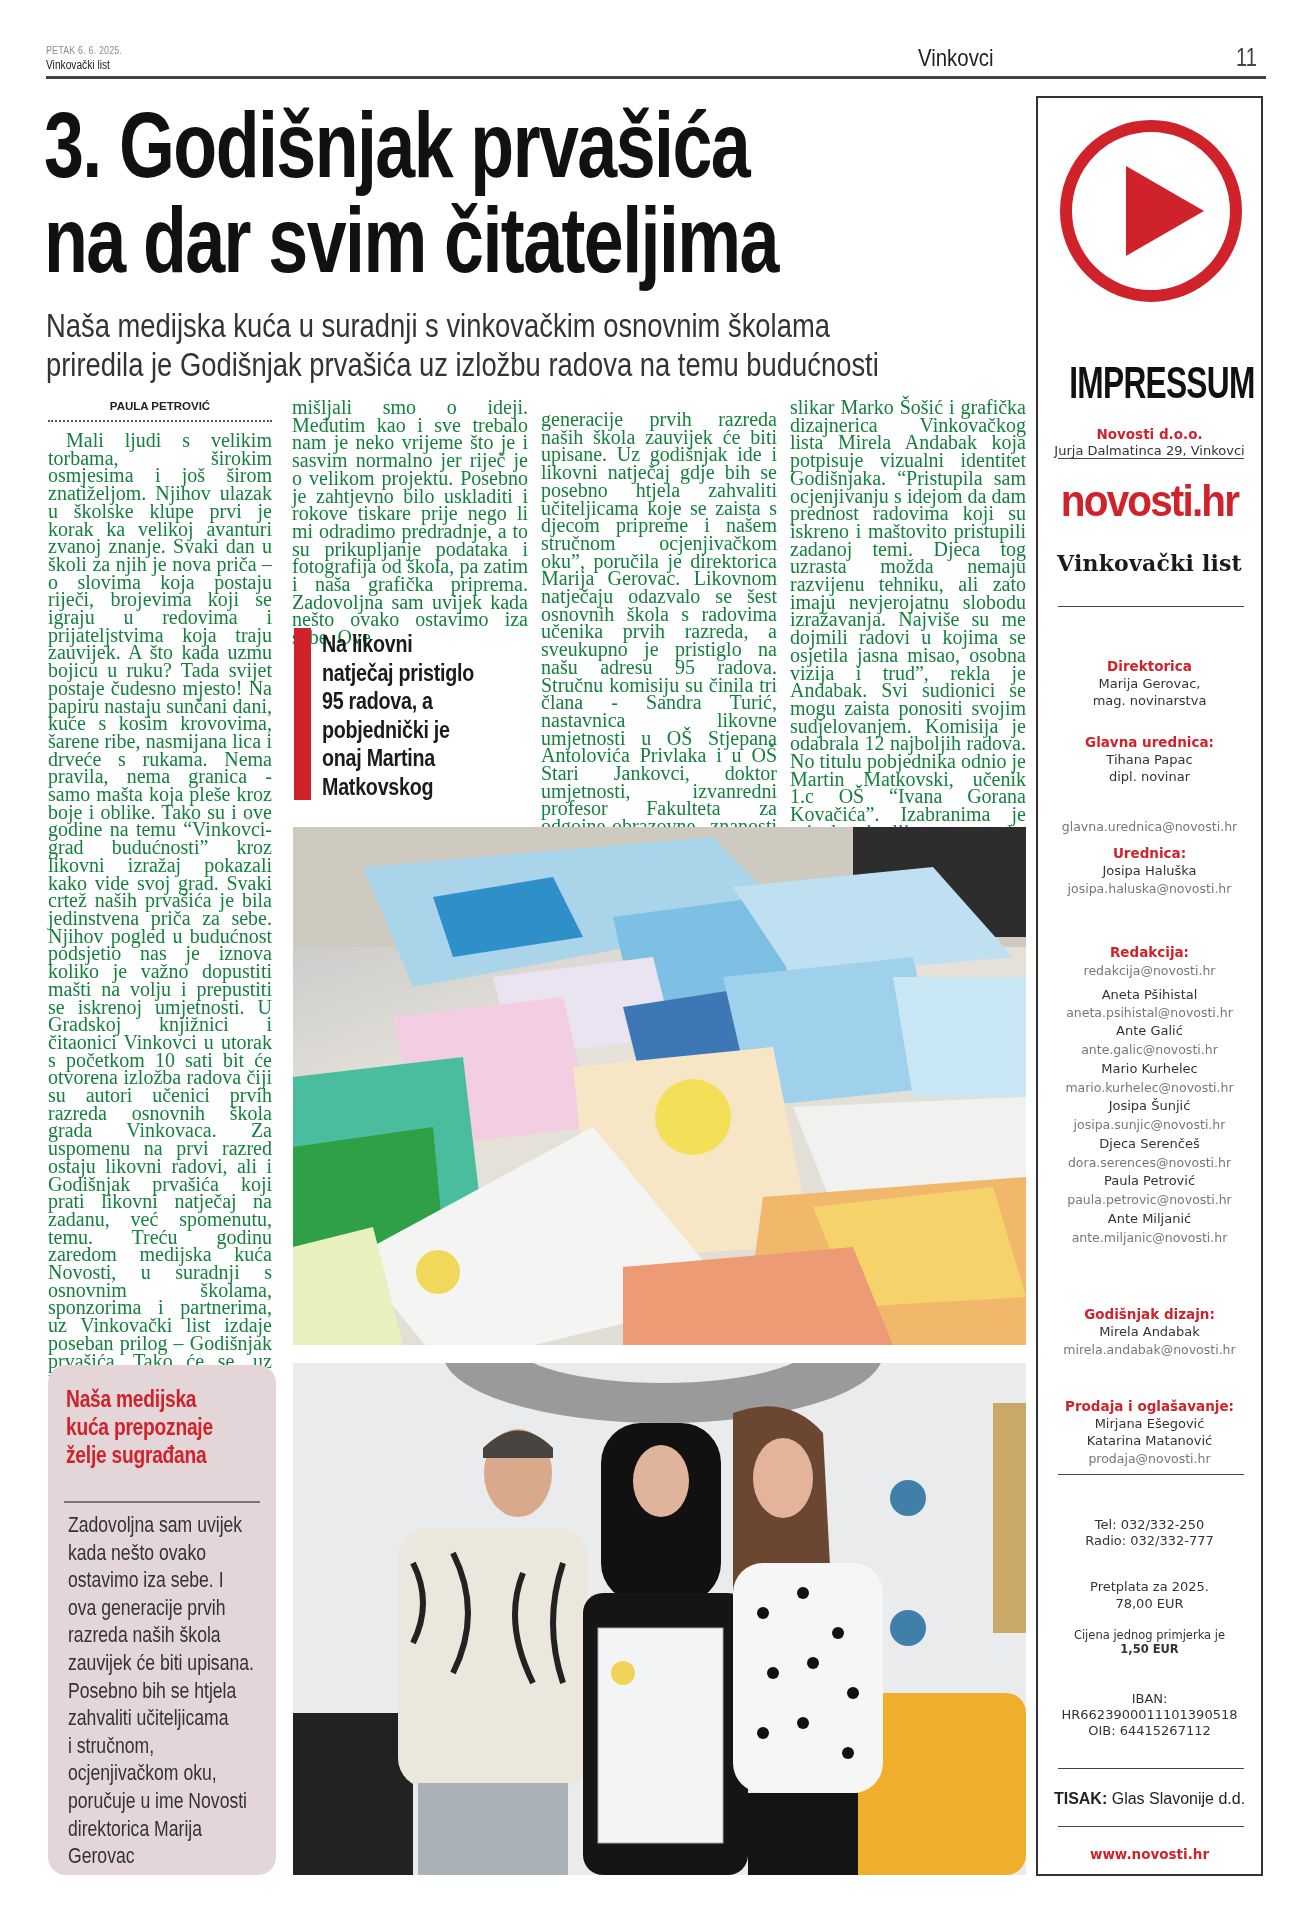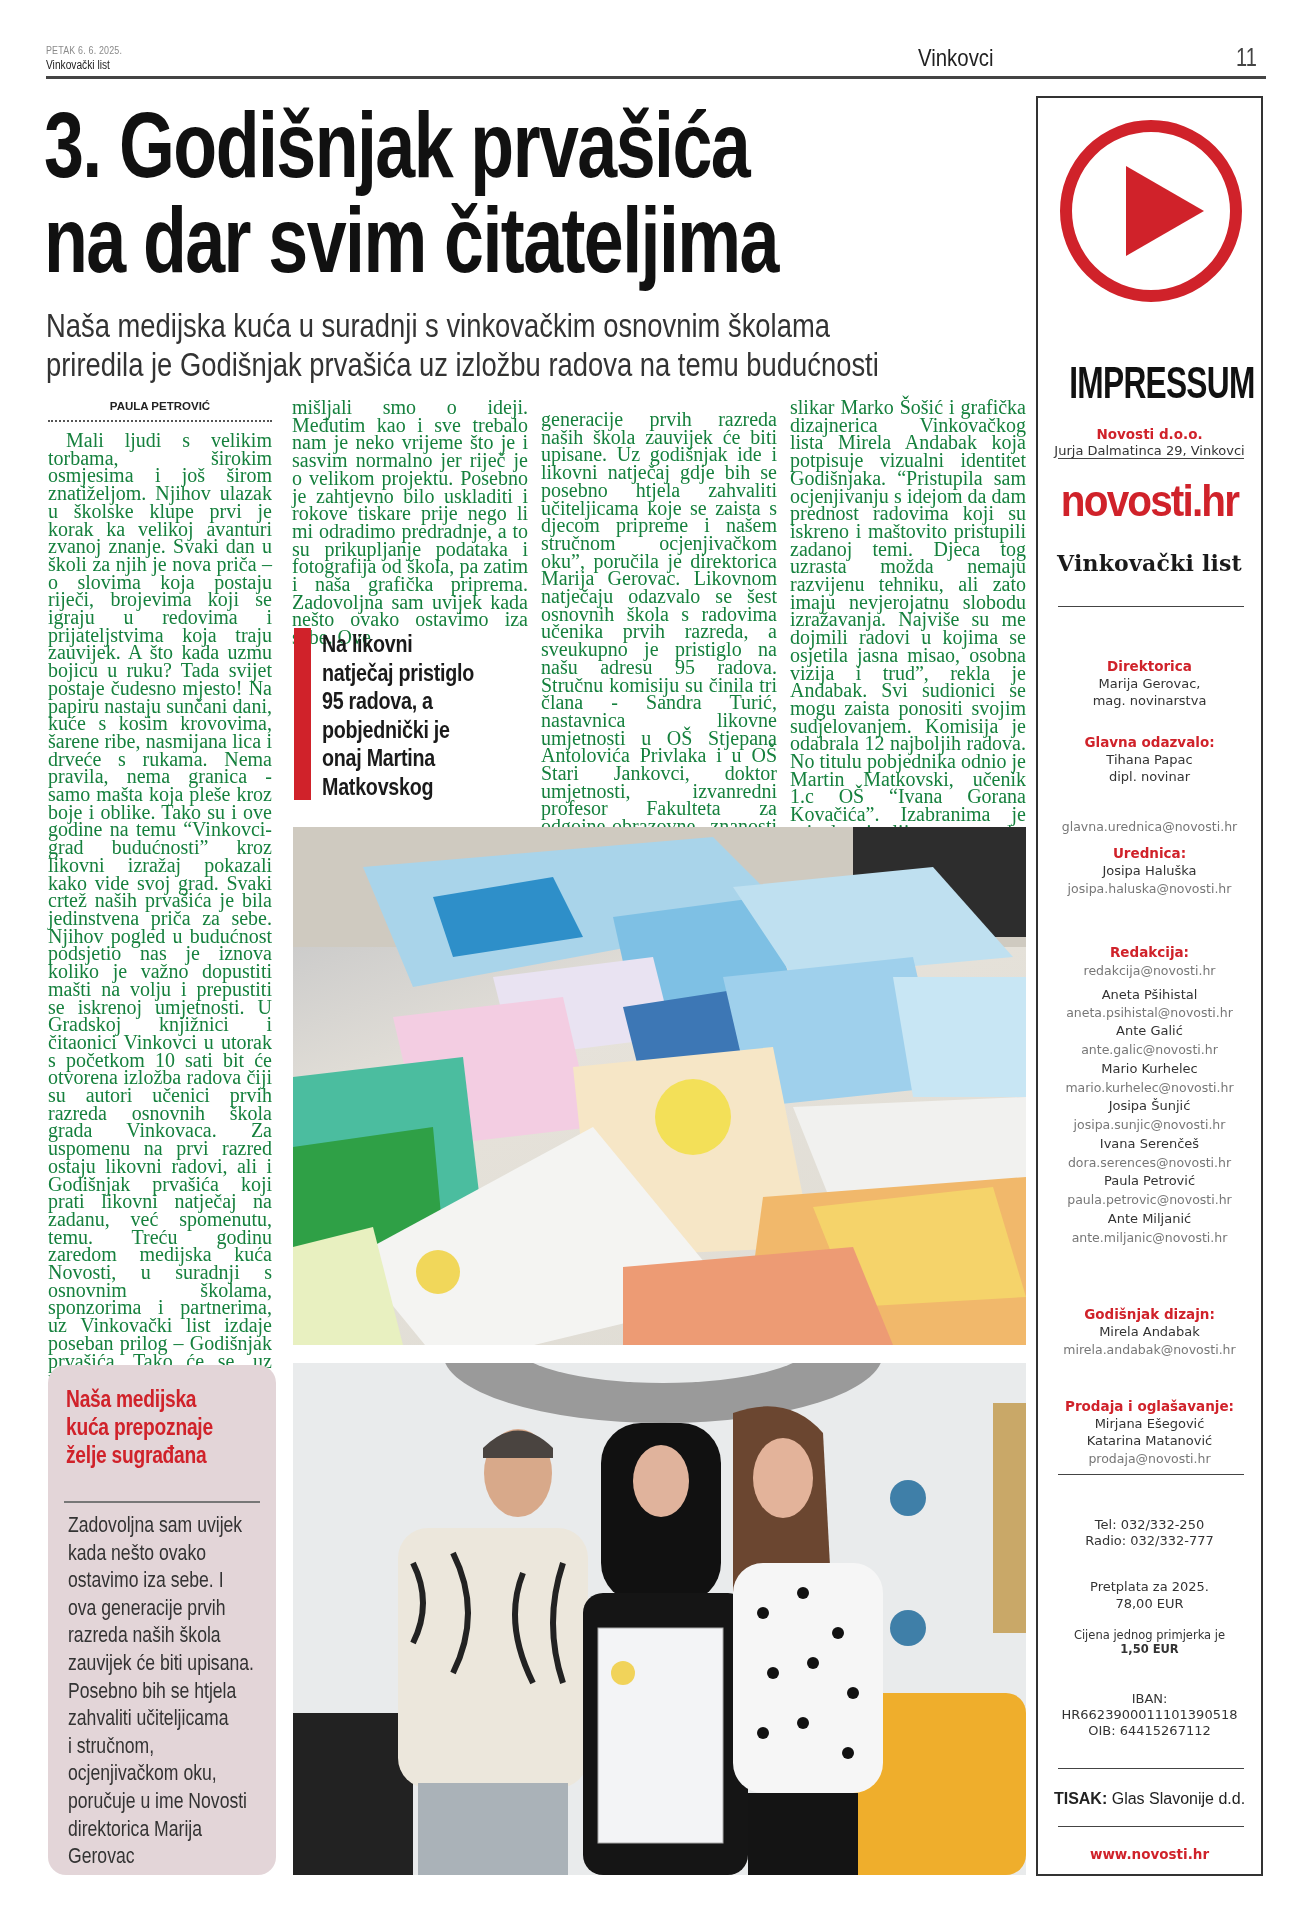--- a/index.html
+++ b/index.html
@@ -208,41 +208,41 @@
   <div class="imp-rule" style="top:360px"></div>
 
   <div class="logo-novosti">novosti.hr</div>
   <div class="logo-vl">Vinkovački list</div>
   <div class="imp-rule" style="top:508px"></div>
 
   <div class="imp-c imp-red" style="top:542px">Direktorica</div>
   <div class="imp-c" style="top:559px">Marija Gerovac,</div>
   <div class="imp-c" style="top:576px">mag. novinarstva</div>
 
-  <div class="imp-c imp-red" style="top:618px">Glavna odazvalo:</div>
+  <div class="imp-c imp-red" style="top:618px">Glavna urednica:</div>
   <div class="imp-c" style="top:635px">Tihana Papac</div>
   <div class="imp-c" style="top:652px">dipl. novinar</div>
   <div class="imp-c imp-mail" style="top:702px">glavna.urednica@novosti.hr</div>
 
   <div class="imp-c imp-red" style="top:729px">Urednica:</div>
   <div class="imp-c" style="top:746px">Josipa Haluška</div>
   <div class="imp-c imp-mail" style="top:764px">josipa.haluska@novosti.hr</div>
 
   <div class="imp-c imp-red" style="top:828px">Redakcija:</div>
   <div class="imp-c imp-mail" style="top:846px">redakcija@novosti.hr</div>
 
   <div class="imp-c" style="top:870px">Aneta Pšihistal</div>
   <div class="imp-c imp-mail" style="top:888px">aneta.psihistal@novosti.hr</div>
   <div class="imp-c" style="top:906px">Ante Galić</div>
   <div class="imp-c imp-mail" style="top:925px">ante.galic@novosti.hr</div>
   <div class="imp-c" style="top:944px">Mario Kurhelec</div>
   <div class="imp-c imp-mail" style="top:963px">mario.kurhelec@novosti.hr</div>
   <div class="imp-c" style="top:981px">Josipa Šunjić</div>
   <div class="imp-c imp-mail" style="top:1000px">josipa.sunjic@novosti.hr</div>
-  <div class="imp-c" style="top:1019px">Ivana Serenčeš</div>
+  <div class="imp-c" style="top:1019px">Djeca Serenčeš</div>
   <div class="imp-c imp-mail" style="top:1038px">dora.serences@novosti.hr</div>
   <div class="imp-c" style="top:1056px">Paula Petrović</div>
   <div class="imp-c imp-mail" style="top:1075px">paula.petrovic@novosti.hr</div>
   <div class="imp-c" style="top:1094px">Ante Miljanić</div>
   <div class="imp-c imp-mail" style="top:1113px">ante.miljanic@novosti.hr</div>
 
   <div class="imp-c imp-red" style="top:1190px">Godišnjak dizajn:</div>
   <div class="imp-c" style="top:1207px">Mirela Andabak</div>
   <div class="imp-c imp-mail" style="top:1225px">mirela.andabak@novosti.hr</div>
 

